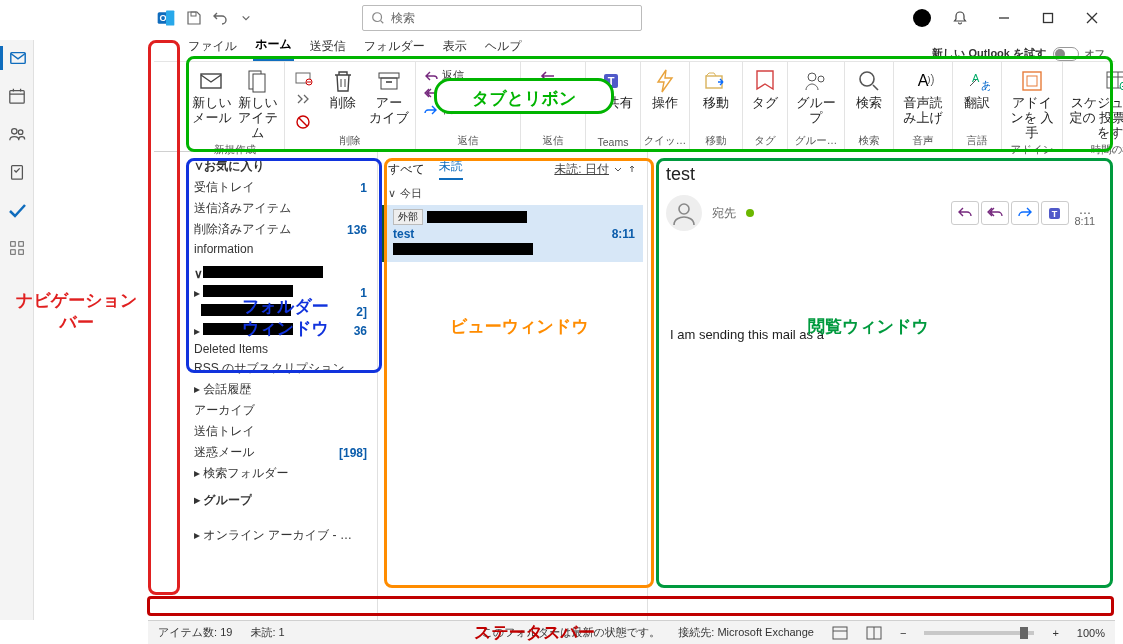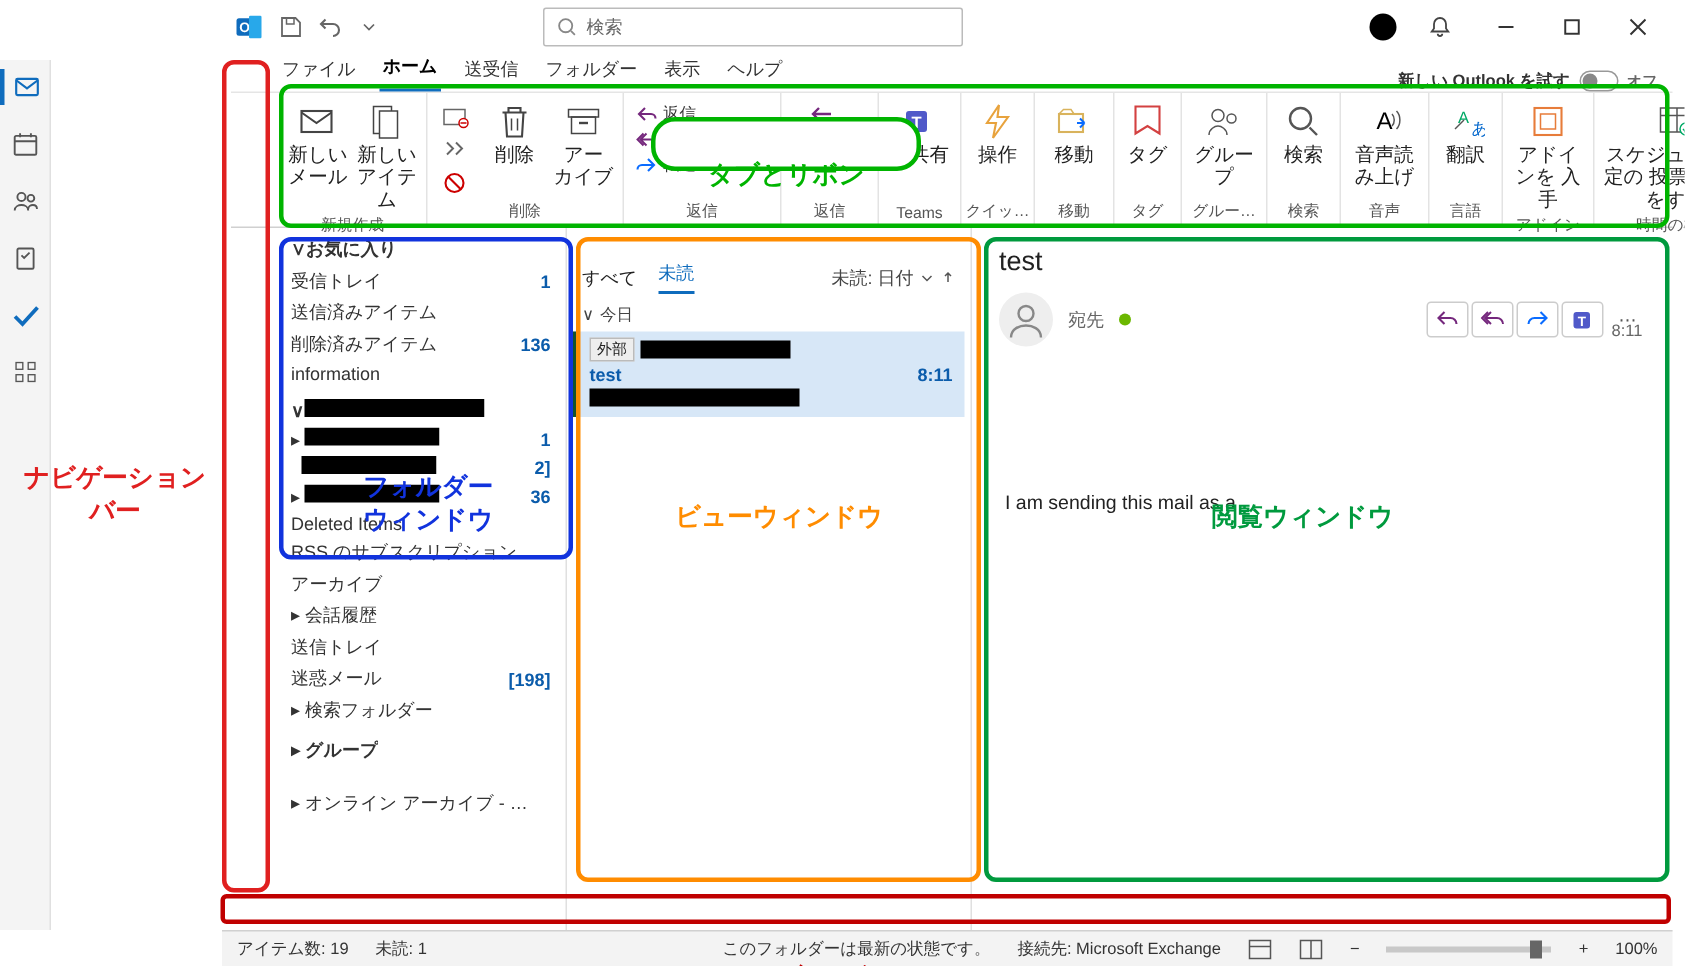--- a/index.html
+++ b/index.html
@@ -46,23 +46,23 @@
   
   .folder-pane { position:absolute; left:34px; top:152px; width:196px; bottom:24px; border-right:1px solid #e0e0e0; overflow:hidden; font-size:12px; padding:4px 0 0 6px;}
   .folder-row { display:flex; align-items:center; justify-content:space-between; padding:2px 10px 2px 6px; color:#333; }
   .folder-row .lbl { white-space:nowrap; overflow:hidden; text-overflow:ellipsis; }
   .folder-count { color:#0b5cab; font-weight:600; }
   .folder-row.strong { font-weight:600; }
   .redacted { background:#000; height:12px; display:inline-block; }
 
   
   .msg-pane { position:absolute; left:230px; top:152px; width:270px; bottom:24px; border-right:1px solid #e0e0e0; }
-  .msg-header { display:flex; align-items:center; gap:14px; padding:6px 10px 2px; font-size:12px;margin-top:16px; }
+  .msg-header { display:flex; align-items:center; gap:14px; padding:6px 10px 2px; font-size:12px; }
   .msg-header .sel { color:#0f6cbd; border-bottom:2px solid #0f6cbd; padding-bottom:3px; }
-  .msg-header-right { margin-left:auto; color:#444; display:flex; align-items:center; gap:4px;}
+  .msg-header-right { margin-left:auto; color:#444; display:flex; align-items:center; gap:4px;text-decoration:underline;}
   .msg-group { padding:4px 10px 2px; font-size:11px; color:#444; display:flex; align-items:center; gap:4px;}
   .msg-item { padding:4px 8px; display:flex; flex-direction:column; gap:2px; background:#d7e7f7; border-left:3px solid #14532d; margin:2px 4px;}
   .msg-from { display:flex; align-items:center; gap:4px; }
   .msg-badge { background:#eee; border:1px solid #bbb; font-size:10px; padding:0 4px;}
   .msg-subject { color:#0b5cab; font-weight:600; font-size:12px;}
   .msg-time { color:#0b5cab; font-weight:600; font-size:12px; }
 
   
   .read-pane { position:absolute; left:500px; right:10px; top:152px; bottom:24px; padding:8px 18px; }
   .read-subject { font-size:18px; color:#222; padding:4px 0 10px; }
@@ -73,21 +73,21 @@
   .read-body { padding:100px 0 0 4px; font-size:13px; }
 
   
   .statusbar { position:absolute; left:0; right:0; bottom:0; height:24px; background:#f3f3f3; border-top:1px solid #d0d0d0; display:flex; align-items:center; padding:0 10px; font-size:11px; color:#333; gap:18px;}
   .statusbar .spacer { flex:1; }
   .zoom-slider { width:110px; height:4px; background:#c8c8c8; position:relative; }
   .zoom-thumb { width:8px; height:12px; background:#666; position:absolute; top:-4px; left:96px; }
 
   
   .anno { position:absolute; border:3px solid; border-radius:8px; background:transparent; pointer-events:none; }
-  .anno-label { position:absolute; font-weight:700; font-size:17px; text-align:center; padding:24px 10px; pointer-events:none; white-space:pre; line-height:1.3;}
+  .anno-label { position:absolute; font-weight:700; font-size:17px; text-align:center; padding:6px 10px; pointer-events:none; white-space:pre; line-height:1.3;}
 
   .anno.nav   { border-color:#e02020; left:148px; top:40px; width:32px; height:555px; }
   .anno.tabs  { border-color:#00b400; left:186px; top:56px; width:927px; height:96px; }
   .anno.folder{ border-color:#1133dd; left:186px; top:158px; width:196px; height:215px; }
   .anno.view  { border-color:#ff8c00; left:384px; top:158px; width:270px; height:430px; }
   .anno.read  { border-color:#009a3e; left:656px; top:158px; width:457px; height:430px; }
   .anno.status{ border-color:#c00000; left:147px; top:596px; width:967px; height:20px; border-radius:4px;}
   .anno.tablabel { border-color:#00b400; left:434px; top:78px; width:180px; height:36px; border-radius:16px; background:#fff;}
 
   .lbl-nav   { color:#e02020; left:6px;  top:284px; }
@@ -486,24 +486,24 @@
         <span class="lbl">▸ <span class="redacted" style="width:90px;"></span></span>
         <span class="folder-count">36</span>
       </div>
     <div class="folder-row">
         <span class="lbl">Deleted Items</span>
       </div>
     <div class="folder-row">
         <span class="lbl">RSS のサブスクリプション</span>
       </div>
     <div class="folder-row">
+        <span class="lbl">▸ <span>会話履歴</span></span>
+      </div>
+    <div class="folder-row">
         <span class="lbl">アーカイブ</span>
-      </div>
-    <div class="folder-row">
-        <span class="lbl">▸ <span>会話履歴</span></span>
       </div>
     <div class="folder-row">
         <span class="lbl">送信トレイ</span>
       </div>
     <div class="folder-row">
         <span class="lbl">迷惑メール</span>
         <span class="folder-count">[198]</span>
       </div>
     <div class="folder-row">
         <span class="lbl">▸ <span>検索フォルダー</span></span>

